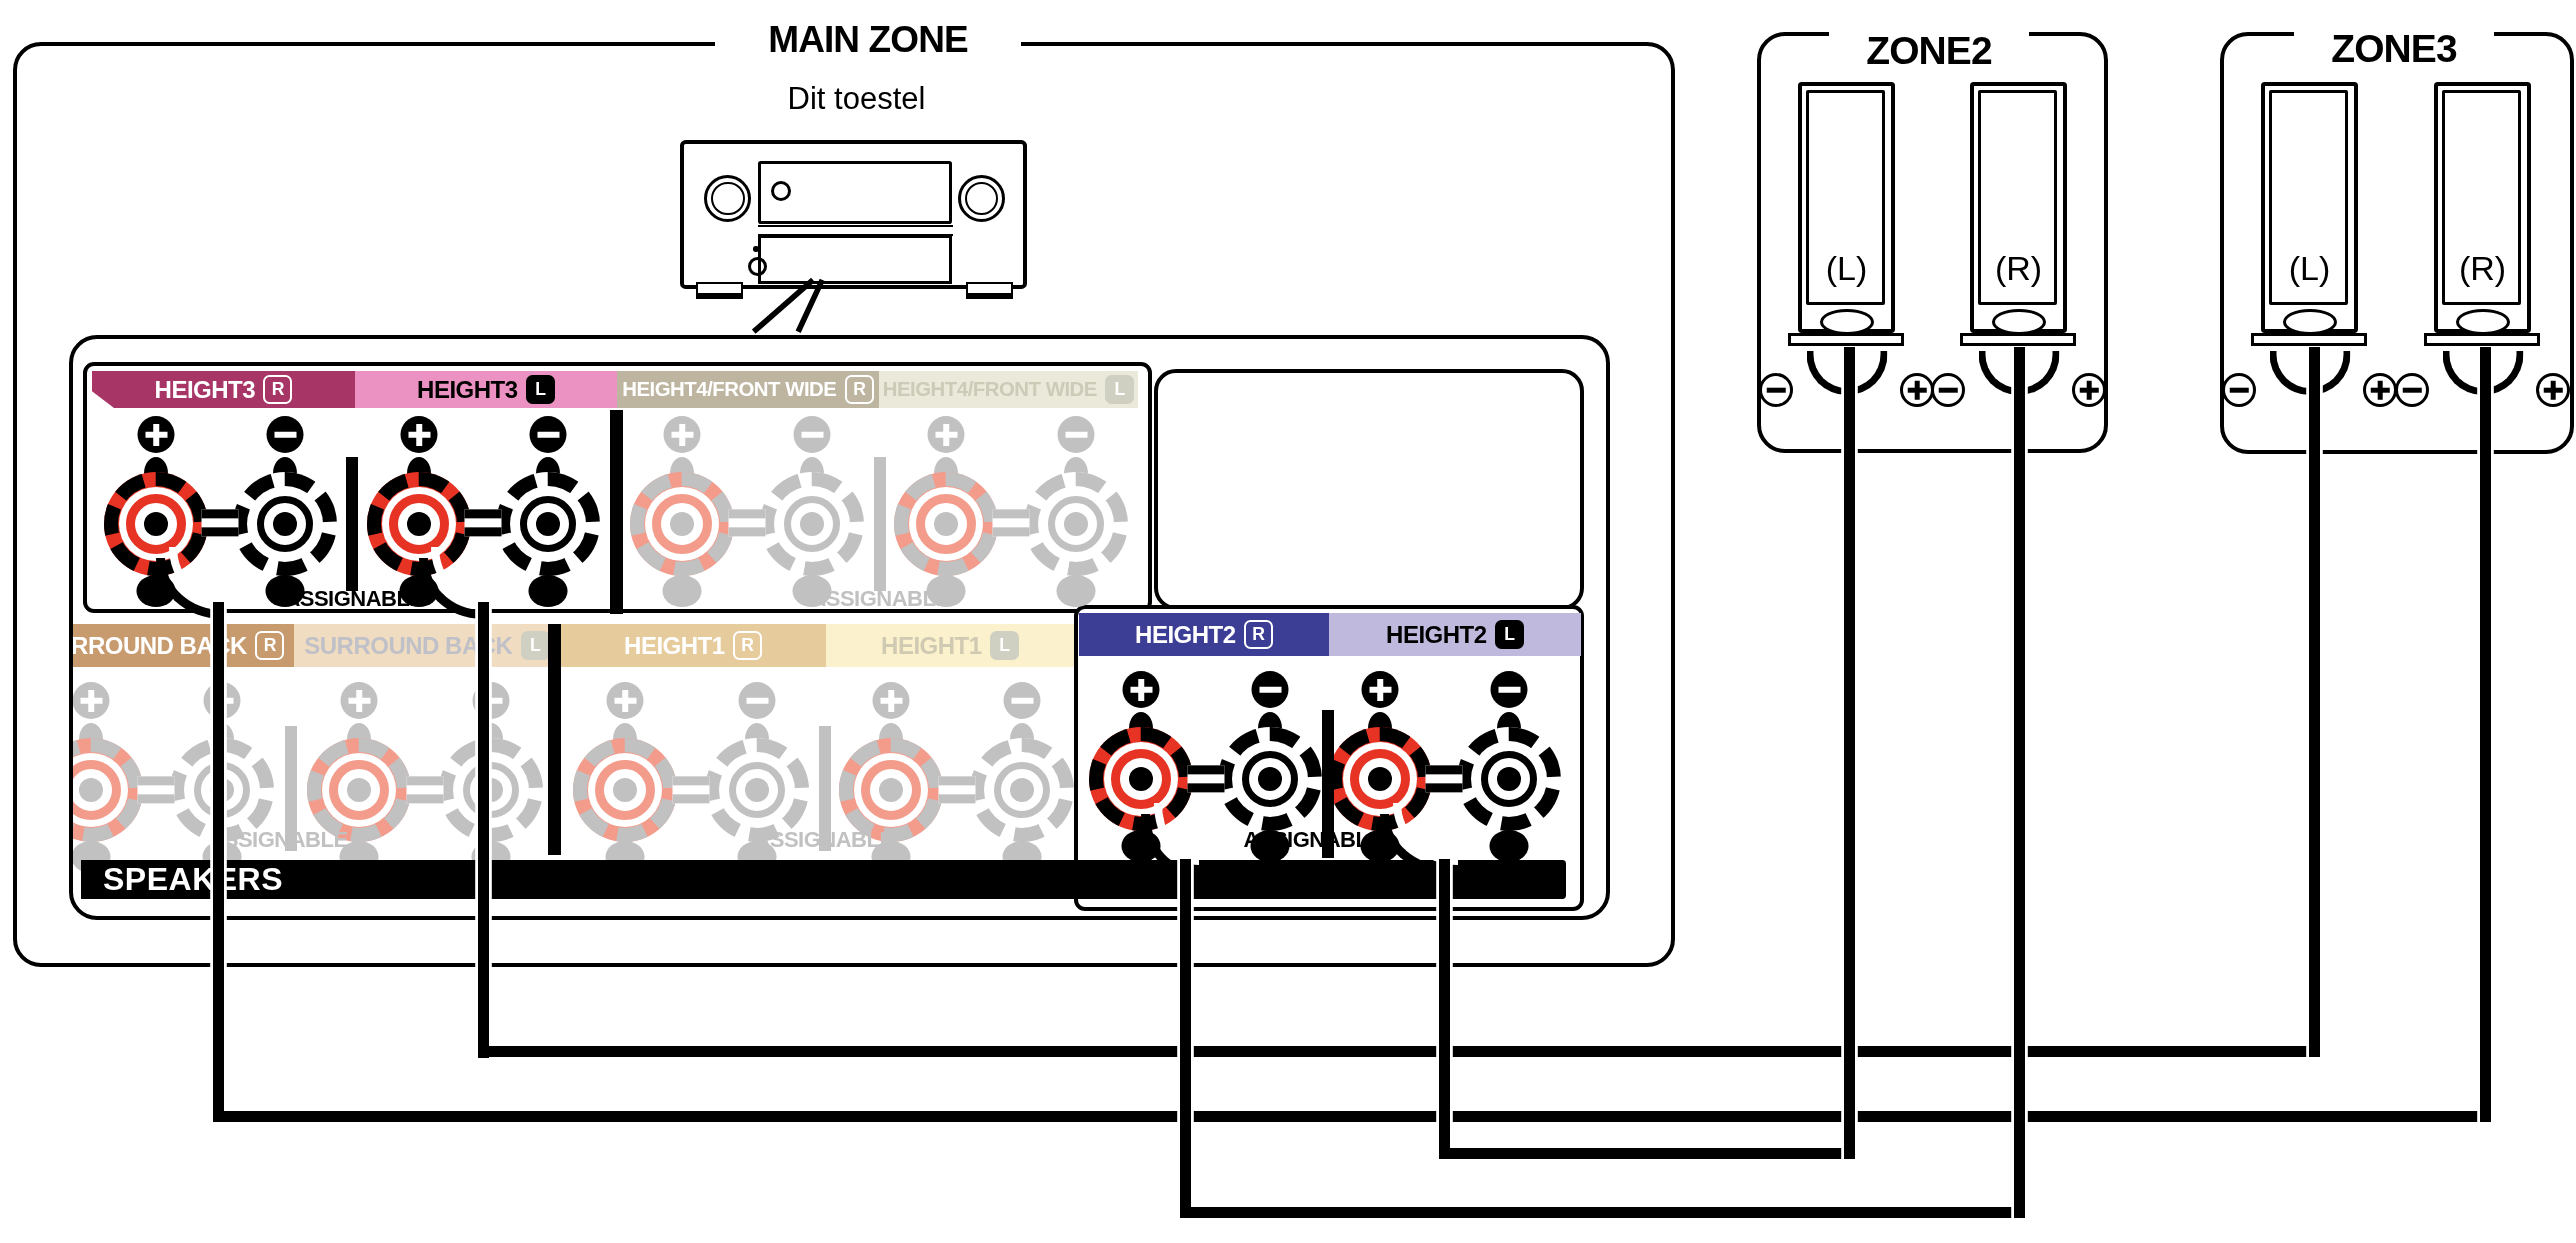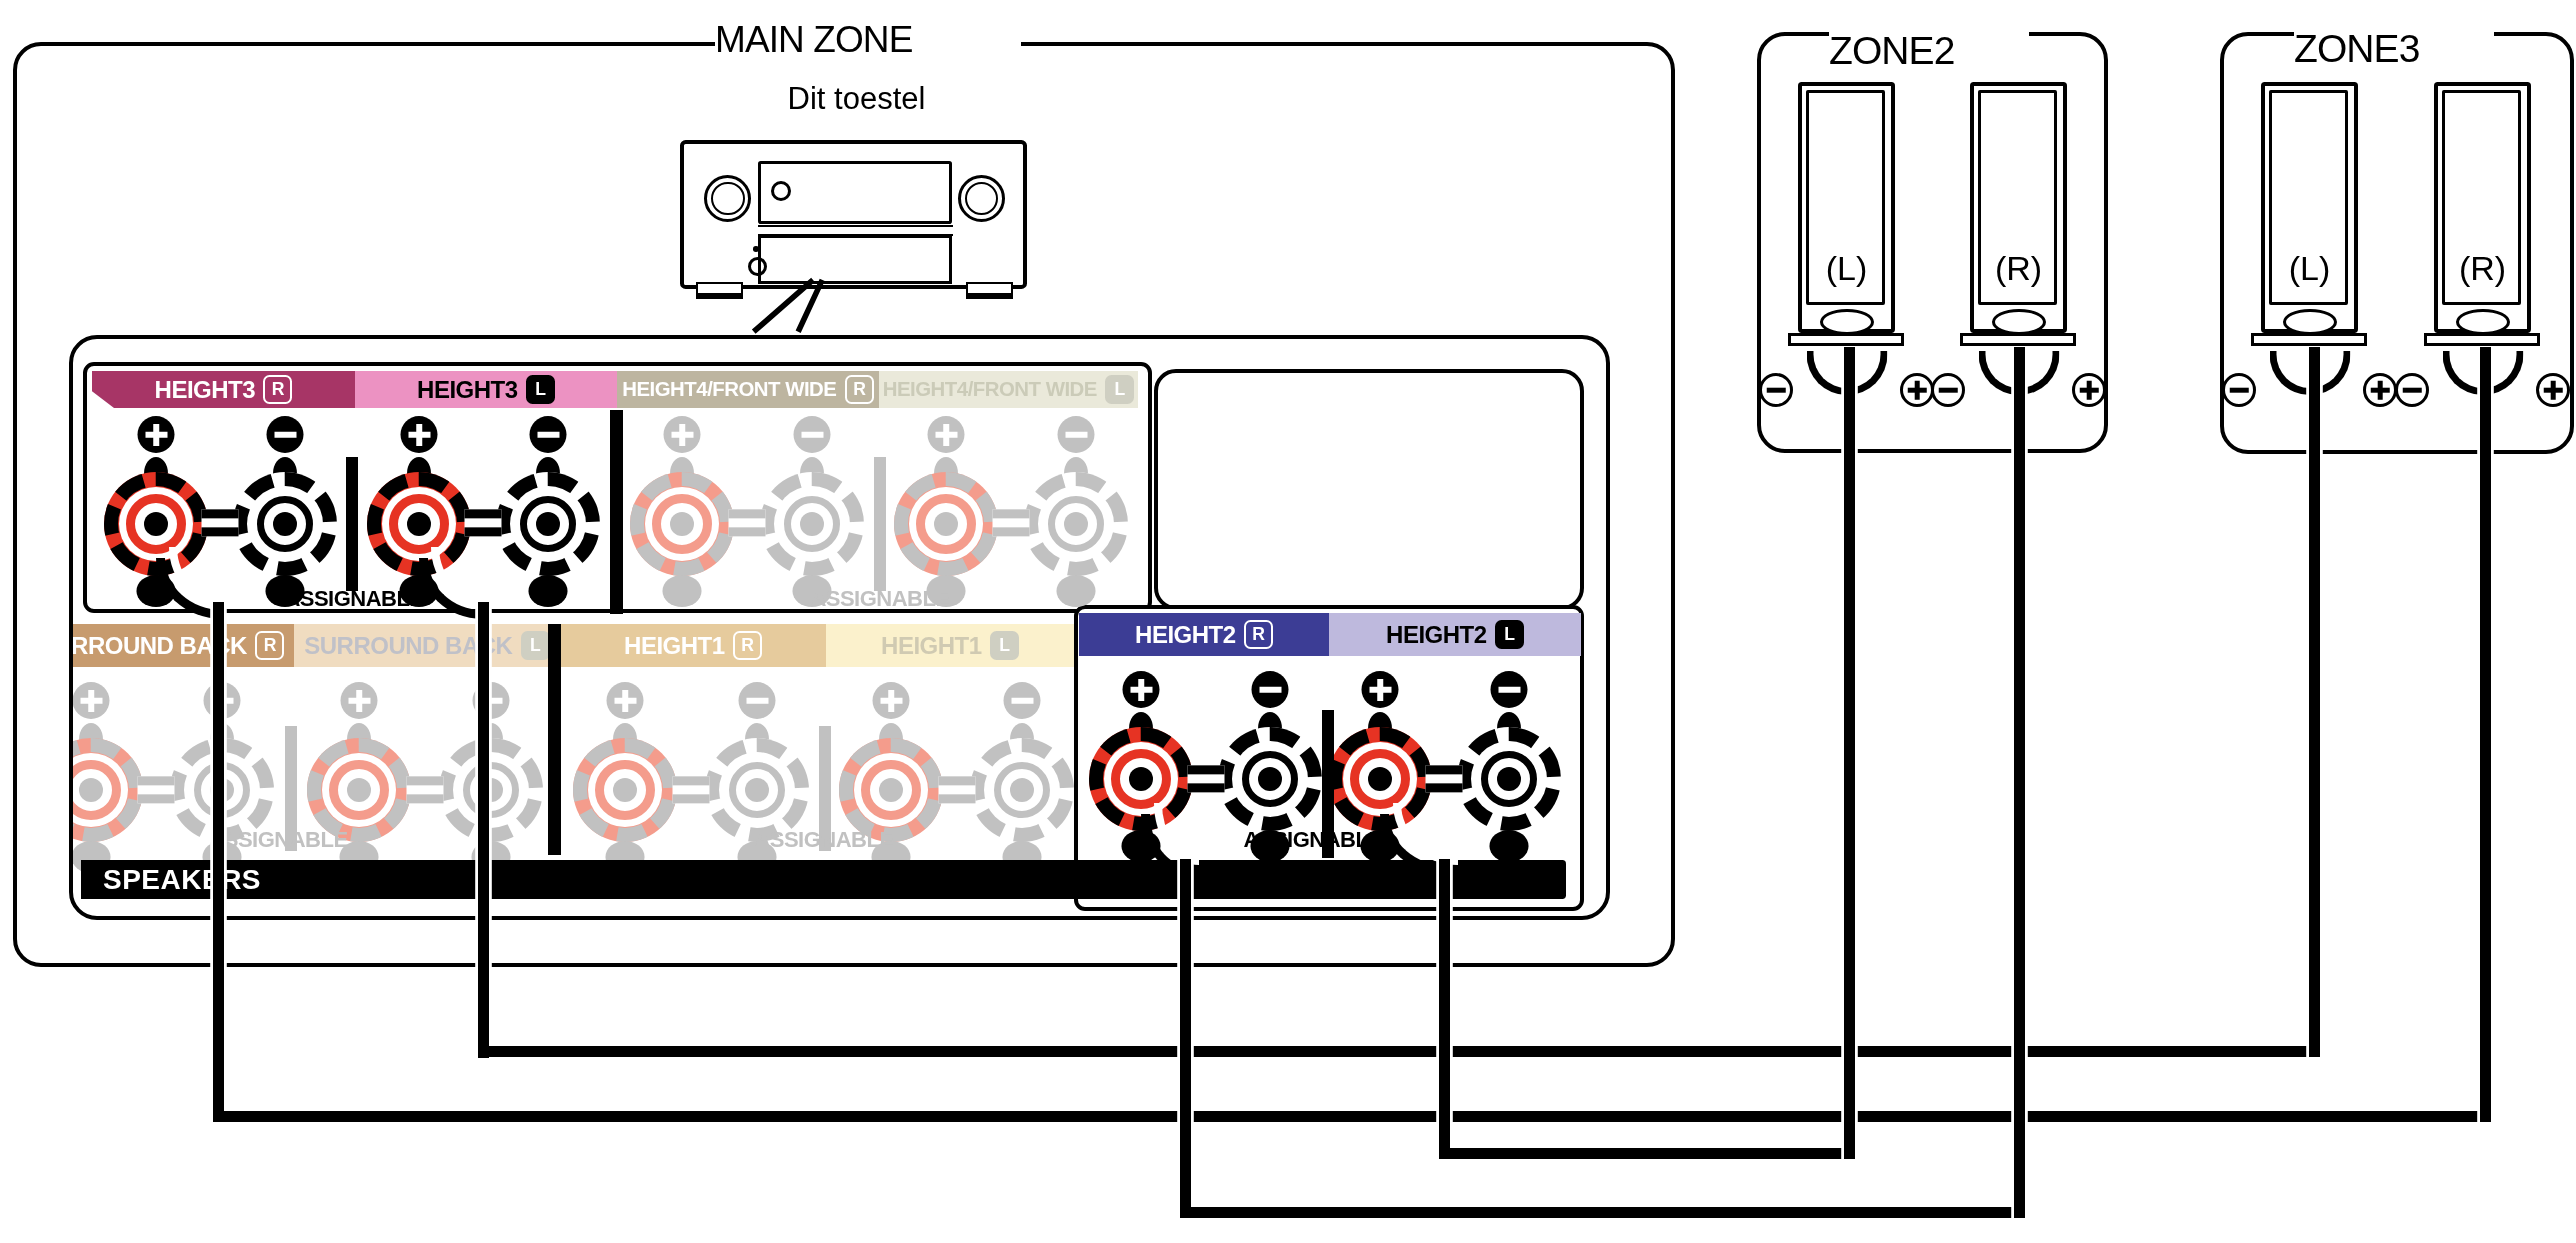--- a/index.html
+++ b/index.html
@@ -10,21 +10,21 @@
     --c-h2r:#3C3D95; --c-h2l:#BEB9DD;
     --red:#E63323; --fred:#F49C8C; --gray:#C1C1C1; --ink:#000;
   }
   html,body{margin:0;padding:0;background:#fff;}
   body{width:2576px;height:1244px;font-family:"Liberation Sans",sans-serif;position:relative;overflow:hidden;}
   #stage{position:absolute;inset:0;}
   .abs{position:absolute;}
 
   
   .zbox{position:absolute;border:4.6px solid var(--ink);border-radius:28px;background:#fff;}
-  .ztitle{position:absolute;background:#fff;text-align:left;font-weight:normal;font-size:39px;letter-spacing:-0.9px;color:#000;}
+  .ztitle{position:absolute;background:#fff;text-align:center;font-weight:bold;font-size:39px;letter-spacing:-0.9px;color:#000;}
   .mz-title{font-size:37px;}
 
   
   .rcv{position:absolute;left:680px;top:140px;width:339px;height:141px;border:4.6px solid var(--ink);border-radius:5.6px;background:#fff;}
   .knob{position:absolute;width:41px;height:41px;border:3.7px solid var(--ink);border-radius:50%;}
   .knob::after{content:'';position:absolute;inset:3.7px;border:2.8px solid var(--ink);border-radius:50%;}
   .rcv-smallcirc{position:absolute;width:14px;height:14px;border:3.7px solid var(--ink);border-radius:50%;}
   .rcv-display{position:absolute;left:74px;top:16.7px;width:188px;height:57px;border:3.7px solid var(--ink);border-radius:2.8px;}
   .rcv-line{position:absolute;left:74px;top:81px;width:195px;height:7.4px;border-top:2.8px solid var(--ink);border-bottom:2.8px solid var(--ink);}
   .rcv-lower{position:absolute;left:74px;top:91px;width:188px;height:43px;border:3.7px solid var(--ink);}
@@ -69,21 +69,21 @@
   .pairlink{position:absolute;width:37px;height:9.3px;border-top:9.3px solid var(--ink);border-bottom:9.3px solid var(--ink);background:#fff;transform:translate(-50%,-50%);}
   .pairlink.off{border-color:var(--gray);}
 
   .divider{position:absolute;width:12px;background:var(--ink);}
   .divider.gray{background:var(--gray);}
 
   .assignable{position:absolute;transform:translateX(-50%);font-weight:bold;font-size:22px;letter-spacing:-0.5px;color:#000;white-space:nowrap;z-index:8;}
   .assignable.gray{color:var(--gray);}
 
   .spk-bar{position:absolute;left:81px;top:861px;width:1485px;height:39px;background:var(--ink);display:flex;align-items:center;z-index:5;border-radius:0 3.7px 3.7px 0;}
-  .spk-bar span{color:#fff;font-weight:bold;font-size:28px;letter-spacing:0.5px;padding-left:22px;}
+  .spk-bar span{color:#fff;font-weight:bold;font-size:32px;letter-spacing:0.5px;padding-left:22px;}
 
   .hookw{position:absolute;border-left:8.3px solid #fff;border-bottom:8.3px solid #fff;border-bottom-left-radius:100% 100%;z-index:6;}
   .hook{position:absolute;border-left:9.3px solid var(--ink);border-bottom:9.3px solid var(--ink);border-bottom-left-radius:100% 100%;z-index:7;}
 
   
   .wire{position:absolute;background:var(--ink);z-index:30;}
   .wire.v{box-shadow:2.8px 0 0 #fff,-2.8px 0 0 #fff;}
 
   
   .spk{position:absolute;top:82px;width:97px;height:251px;}

